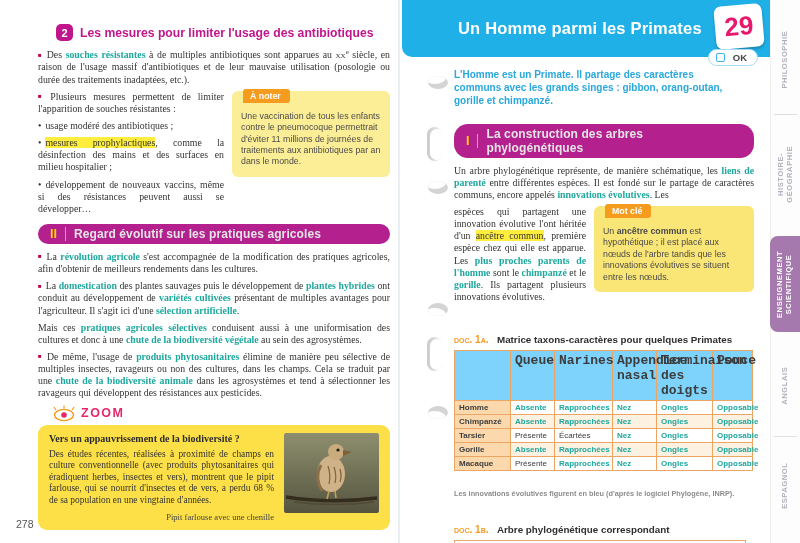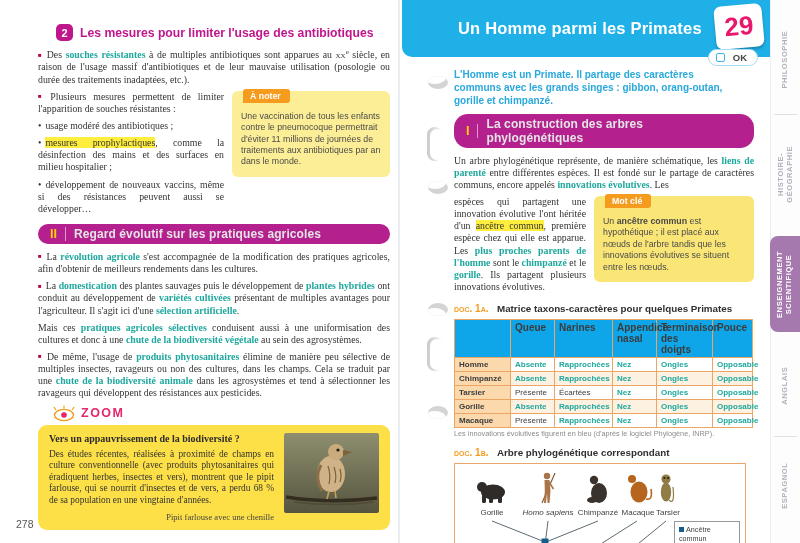--- a/index.html
+++ b/index.html
@@ -68,34 +68,34 @@
   .chap-badge { position:absolute; right:7px; top:5px; width:48px; height:43px; background:#fff;
           border-radius:7px; transform:rotate(-5deg); box-shadow:0 2px 3px rgba(0,0,0,.25);
           display:flex; align-items:center; justify-content:center; }
   .chap-badge span { color:#e8186d; font-weight:bold; font-size:26px; }
   .ok-pill { position:absolute; right:12px; top:49px; background:#fff; border:1.5px solid #a8dcf2;
           border-radius:9px; padding:2px 10px 2px 7px; display:flex; align-items:center; gap:8px; }
   .ok-box { width:9px; height:9px; border:1.5px solid #3fb4e6; border-radius:2px; background:#fff; }
   .ok-label { font-weight:bold; font-size:9.5px; color:#444; }
 
   .rp-content { position:relative; padding:68px 16px 0 54px; }
-  .intro { font:bold 10px/1.32 "Liberation Sans", sans-serif; color:#29a8dc; width:276px; margin:0 0 6px; }
-
-  
-  .doc-head { margin:0 0 3px; }
+  .intro { font:bold 10px/1.32 "Liberation Sans", sans-serif; color:#29a8dc; width:276px; margin:0 0 16px; }
+
+  
+  .doc-head { margin:21px 0 3px; }
   .doc-label { color:#f59b1e; font-weight:bold; font-variant:small-caps; font-size:10px; margin-right:4px; }
   .doc-title { font-weight:bold; font-size:9.8px; color:#2f2f2f; }
   table { border-collapse:collapse; width:298px; table-layout:fixed; }
   th, td { border:1px solid #eda564; padding:2px 4px; text-align:left; vertical-align:top; }
-  thead th { background:#0ea5e9; font-size:10px; color:#3c3c3c; }
+  thead th { background:#7dd3fc; font-size:13px; color:#3c3c3c;font-family:Liberation Mono, monospace; }
   th.rowhead { background:#fbd9ad; font-size:8px; color:#3c3c3c; }
   td { font-size:8px; font-weight:normal; color:#3c3c3c; background:#fff; }
   tbody tr:nth-child(even) td { background:#fdf1e2; }
   td.teal { color:#1ea89e; font-weight:bold; }
-  .tab-caption { font-size:7.3px; color:#8c8c8c; margin:1px 0 4px; }
+  .tab-caption { font-size:7.3px; color:#8c8c8c; margin:18px 0 4px;font-weight:bold; }
 
   
   .diagram { position:relative; width:292px; height:118px; border:1.5px solid #eaa66b; background:#fff; margin-top:2px; }
   .taxon-label { position:absolute; top:44px; width:56px; text-align:center; font-size:8px; color:#3f3f3f; }
   .taxon-label.it { font-style:italic; }
   .innov-label { position:absolute; font-size:8px; color:#3f3f3f; white-space:nowrap; }
   .legend { position:absolute; right:5px; top:57px; width:66px; border:1px solid #999; background:#fff;
             padding:3px 4px; font-size:7.2px; line-height:1.25; color:#3f3f3f; }
   .lg-mark { display:inline-block; width:5px; height:5px; margin-right:2px; }
   .lg-sq { background:#155d8b; }

